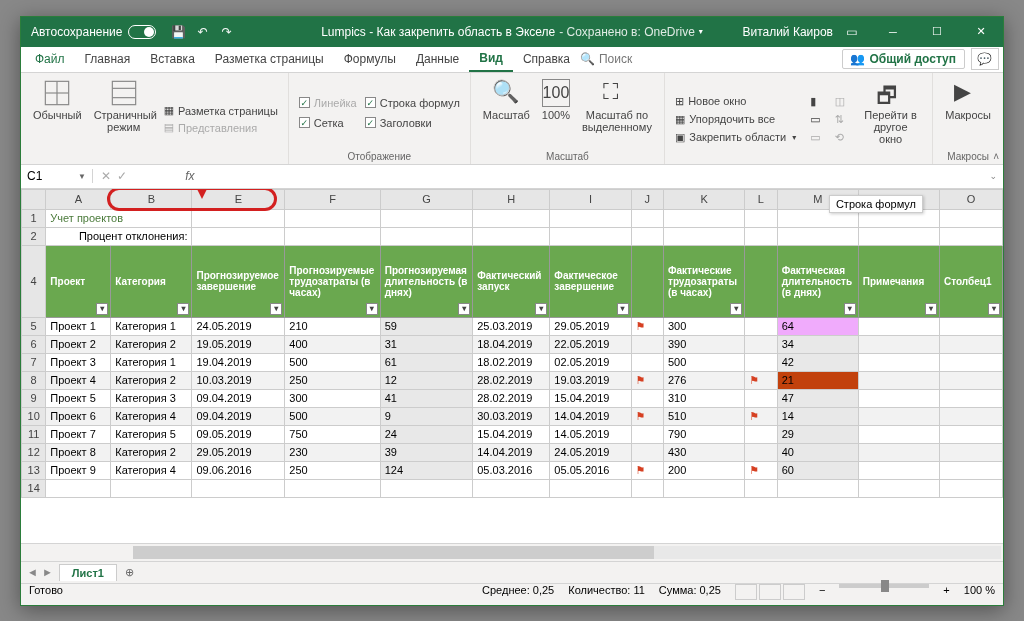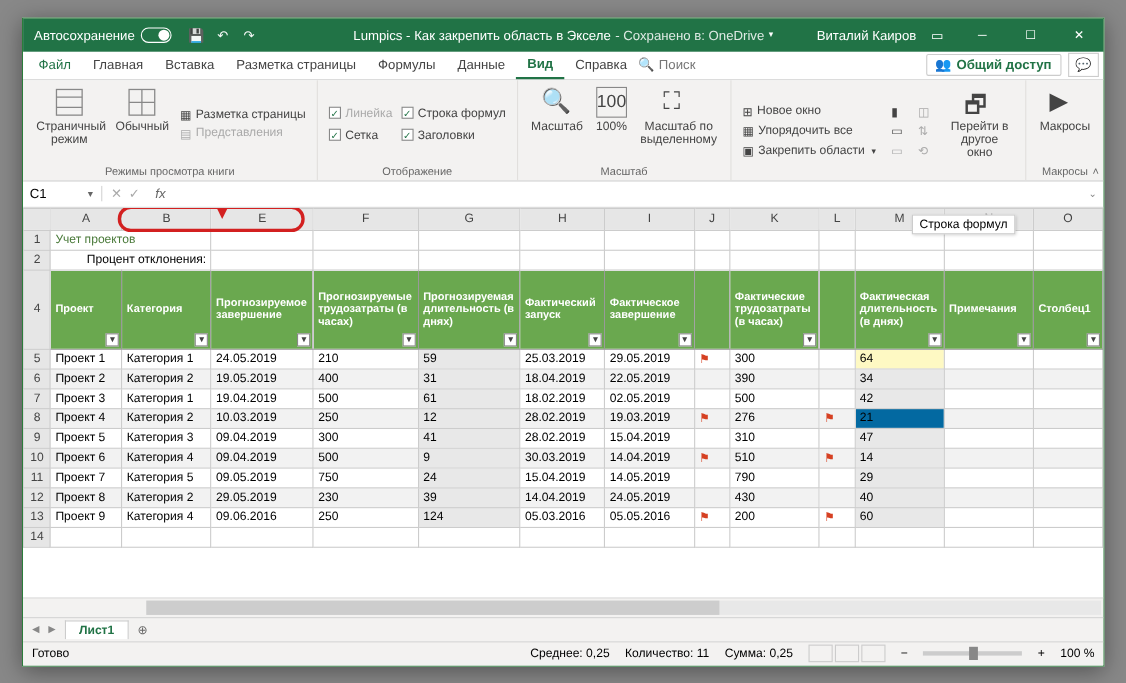--- a/index.html
+++ b/index.html
@@ -31,41 +31,41 @@
 .bigbtn svg, .bigbtn .ico { width:28px; height:28px; }
 .smallstack { display:flex; flex-direction:column; gap:2px; justify-content:center; }
 .smallbtn { display:flex; align-items:center; gap:4px; font-size:11px; padding:1px 2px; white-space:nowrap; color:#444; }
 .smallbtn.disabled { color:#aaa; }
 .chk { width:11px; height:11px; border:1px solid #888; display:inline-flex; align-items:center; justify-content:center; font-size:9px; color:#217346; background:#fff; }
 .chk.c::after { content:"✓"; }
 .namebox-row { height:24px; border-bottom:1px solid #d4d4d4; display:flex; align-items:center; font-size:12px; background:#fff; }
 .namebox { width:72px; border-right:1px solid #d4d4d4; padding:0 6px; display:flex; align-items:center; justify-content:space-between; }
 .namebox .dd { font-size:8px; color:#666; }
 .fx-btns { display:flex; align-items:center; gap:6px; padding:0 8px; color:#aaa; }
-.fx { font-style:italic; color:#666; padding:0 6px; }
+.fx { font-style:italic; color:#666; padding:0 6px;margin-left:44px; }
 .formula-tooltip { position:absolute; right:80px; top:178px; background:#fff; border:1px solid #ccc; padding:2px 6px; font-size:11px; box-shadow:1px 1px 3px rgba(0,0,0,.2); z-index:50;}
 .grid-area { flex:1; overflow:hidden; position:relative; background:#fff; }
 table.sheet { border-collapse:collapse; font-size:11px; width:100%; }
 .colhdr th { background:#e6e6e6; border:1px solid #ccc; height:20px; font-weight:400; color:#444; font-size:11px; position:relative; }
 .rowhdr { background:#e6e6e6; border:1px solid #ccc; width:24px; text-align:center; color:#444; font-size:11px; }
 td.cell { border:1px solid #ccc; padding:2px 4px; height:18px; white-space:nowrap; overflow:hidden; font-size:11px; }
 td.cell.empty{ background:#fff; }
 .title-cell { font-size:18px; color:#4a7a3a; font-weight:400; }
 .hdr-cell { background:#6aa84f; color:#fff; font-weight:600; font-size:10px; vertical-align:middle; padding:4px; border:1px solid #999; position:relative; height:72px; }
 .hdr-cell .fbtn { position:absolute; bottom:2px; right:2px; width:12px; height:12px; background:#fff; border:1px solid #888; font-size:8px; display:flex; align-items:center; justify-content:center; color:#444; }
 td.data { background:#fff; }
 td.data.alt { background:#f2f2f2; }
 .flag-ico { color:#d64022; font-size:11px; }
 .highlight-oval { position:absolute; border:3px solid #d32020; border-radius:18px; pointer-events:none; z-index:40; }
 .red-arrow { position:absolute; z-index:41; pointer-events:none; }
 .tabs-bar { height:22px; border-top:1px solid #d4d4d4; display:flex; align-items:center; font-size:11px; background:#f3f2f1; }
 .tabs-bar .nav { display:flex; gap:4px; padding:0 6px; color:#888; }
 .tabs-bar .stab { background:#fff; border:1px solid #ccc; border-bottom:none; padding:2px 12px; color:#217346; font-weight:600; }
 .tabs-bar .plus { padding:0 8px; color:#666; }
-.statusbar { height:22px; background:#f3f2f1; border-top:1px solid #d4d4d4; display:flex; align-items:center; font-size:11px; padding:0 8px; gap:14px; }
+.statusbar { height:22px; background:#f3f2f1; border-top:1px solid #d4d4d4; display:flex; font-size:11px; padding:0 8px; gap:14px; }
 .statusbar .spacer { flex:1; }
 .views { display:flex; gap:2px; }
 .views div { width:22px; height:16px; border:1px solid #ccc; }
 .zoom-slider { width:90px; height:4px; background:#ccc; position:relative; }
 .zoom-slider::after { content:""; position:absolute; width:8px; height:12px; background:#888; top:-4px; left:42px; }
 .scroll-h { height:18px; background:#f3f2f1; border-top:1px solid #d4d4d4; display:flex; }
 .scroll-h .track { flex:1; background:#e8e8e8; margin:2px; position:relative;}
 .scroll-h .thumb { position:absolute; left:0; width:60%; top:0; bottom:0; background:#cdcdcd;}
 .collapse-rib { position:absolute; right:4px; bottom:2px; font-size:10px; color:#666;}
 </style>
@@ -120,45 +120,44 @@
     </div>
     <div class="comments">💬</div>
   </div>
 
   <div class="ribbon" style="position:relative">
     <div class="rgroup">
       <div class="body">
         <div class="bigbtn">
           <svg viewBox="0 0 24 24">
               <rect x="2" y="2" width="20" height="20" fill="none" stroke="#888"></rect>
+              <line x1="2" y1="12" x2="22" y2="12" stroke="#888"></line>
+              <line x1="12" y1="2" x2="12" y2="22" stroke="#888"></line>
+            </svg>
+          <span>Обычный</span>
+        </div>
+        <div class="bigbtn">
+          <svg viewBox="0 0 24 24">
+              <rect x="2" y="2" width="20" height="20" fill="none" stroke="#888"></rect>
               <line x1="2" y1="8" x2="22" y2="8" stroke="#888"></line>
               <line x1="2" y1="16" x2="22" y2="16" stroke="#888"></line>
             </svg>
           <span style="text-align:center;max-width:60px">Страничный режим</span>
         </div>
-        <div class="bigbtn">
-          <svg viewBox="0 0 24 24">
-              <rect x="2" y="2" width="20" height="20" fill="none" stroke="#888"></rect>
-              <line x1="2" y1="12" x2="22" y2="12" stroke="#888"></line>
-              <line x1="12" y1="2" x2="12" y2="22" stroke="#888"></line>
-            </svg>
-          <span>Обычный</span>
-        </div>
         <div class="smallstack">
           <div class="smallbtn">
               <span>▦</span>
               <span>Разметка страницы</span>
             </div>
           <div class="smallbtn disabled">
               <span>▤</span>
               <span>Представления</span>
             </div>
         </div>
       </div>
-      <div class="label">Режимы просмотра книги</div>
     </div>
 
     <div class="rgroup">
       <div class="body">
         <div class="smallstack" style="gap:6px">
           <div class="smallbtn disabled">
               <span class="chk c"></span>
               <span>Линейка</span>
             </div>
           <div class="smallbtn">
@@ -358,21 +357,21 @@
             <td class="cell data " style="">Проект 1</td>
             <td class="cell data " style="">Категория 1</td>
             <td class="cell data " style="">24.05.2019</td>
             <td class="cell data " style="">210</td>
             <td class="cell data " style="background:#e8e8e8;">59</td>
             <td class="cell data " style="">25.03.2019</td>
             <td class="cell data " style="">29.05.2019</td>
             <td class="cell data " style=""><span class="flag-ico">⚑</span></td>
             <td class="cell data " style="">300</td>
             <td class="cell data " style=""></td>
-            <td class="cell data " style="background:#fef9c3;margin-top:36px;">64</td>
+            <td class="cell data " style="background:#f0abfc;margin-top:36px;">64</td>
             <td class="cell data " style=""></td>
             <td class="cell data " style=""></td>
           </tr>
           <tr>
             <td class="rowhdr">6</td>
             <td class="cell data alt" style="">Проект 2</td>
             <td class="cell data alt" style="">Категория 2</td>
             <td class="cell data alt" style="">19.05.2019</td>
             <td class="cell data alt" style="">400</td>
             <td class="cell data alt" style="background:#e8e8e8;">31</td>
@@ -406,21 +405,21 @@
             <td class="cell data alt" style="">Проект 4</td>
             <td class="cell data alt" style="">Категория 2</td>
             <td class="cell data alt" style="">10.03.2019</td>
             <td class="cell data alt" style="">250</td>
             <td class="cell data alt" style="background:#e8e8e8;">12</td>
             <td class="cell data alt" style="">28.02.2019</td>
             <td class="cell data alt" style="">19.03.2019</td>
             <td class="cell data alt" style=""><span class="flag-ico">⚑</span></td>
             <td class="cell data alt" style="">276</td>
             <td class="cell data alt" style=""><span class="flag-ico">⚑</span></td>
-            <td class="cell data alt" style="background:#0369a1;">21</td>
+            <td class="cell data alt" style="background:#c2410c;">21</td>
             <td class="cell data alt" style=""></td>
             <td class="cell data alt" style=""></td>
           </tr>
           <tr>
             <td class="rowhdr">9</td>
             <td class="cell data " style="">Проект 5</td>
             <td class="cell data " style="">Категория 3</td>
             <td class="cell data " style="">09.04.2019</td>
             <td class="cell data " style="">300</td>
             <td class="cell data " style="background:#e8e8e8;">41</td>

